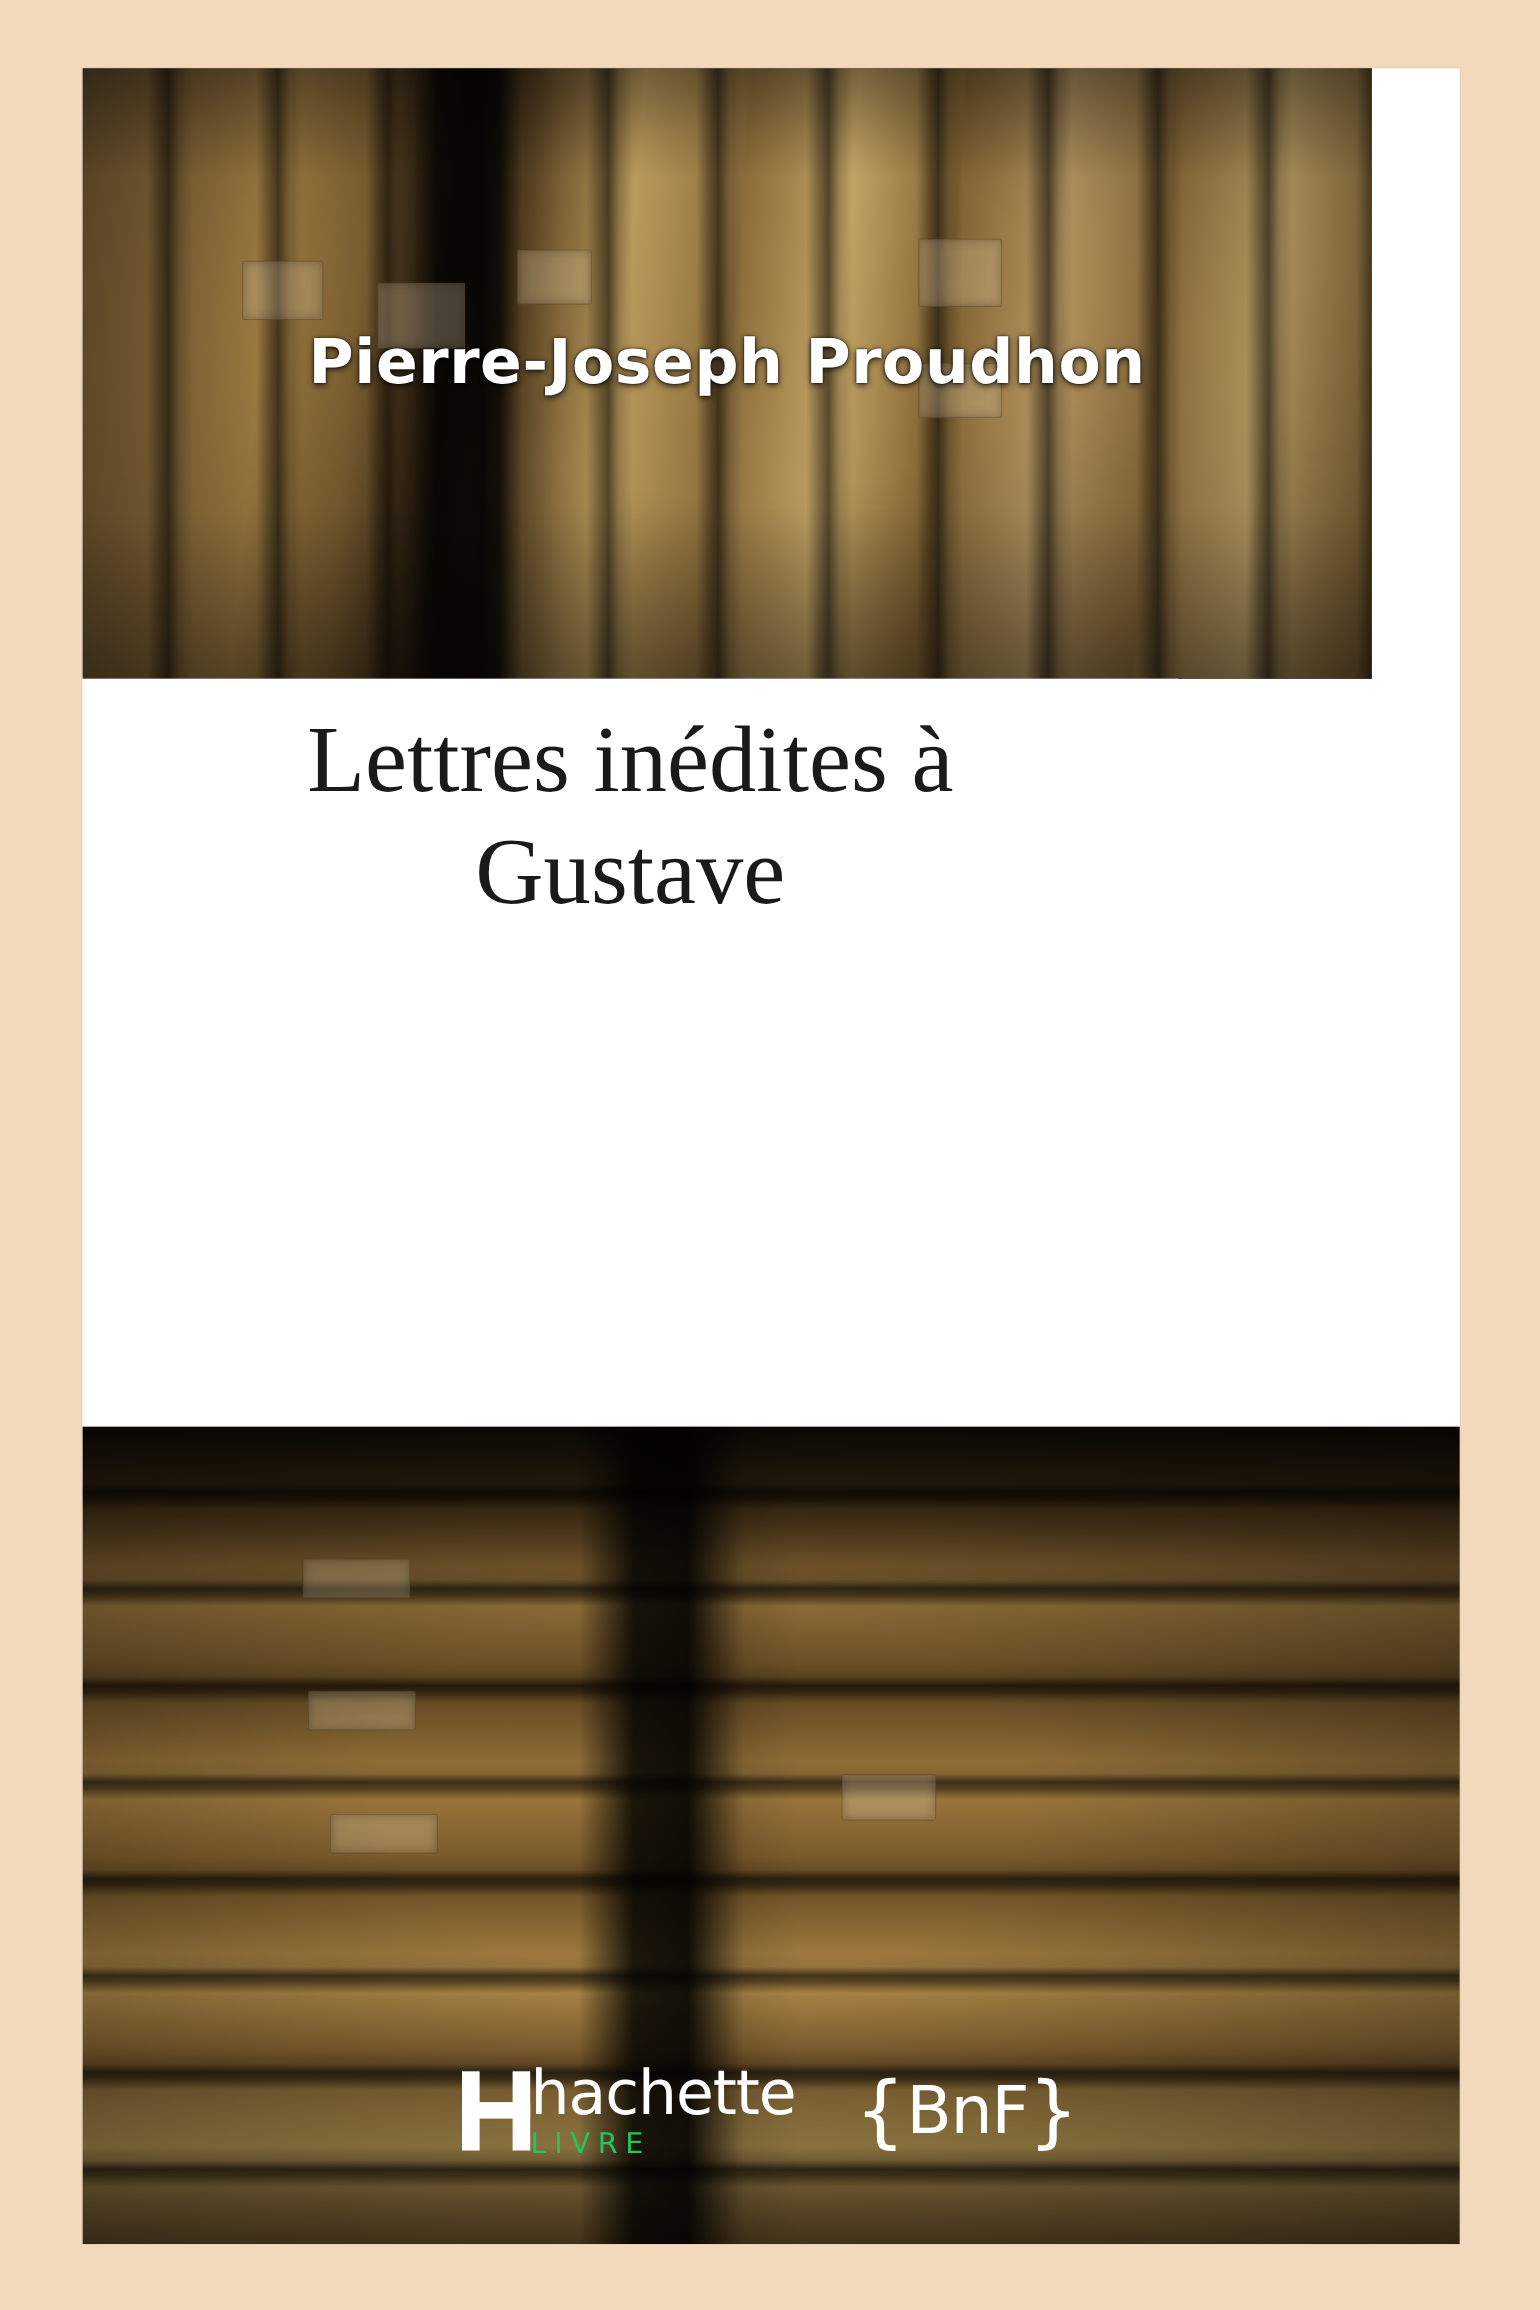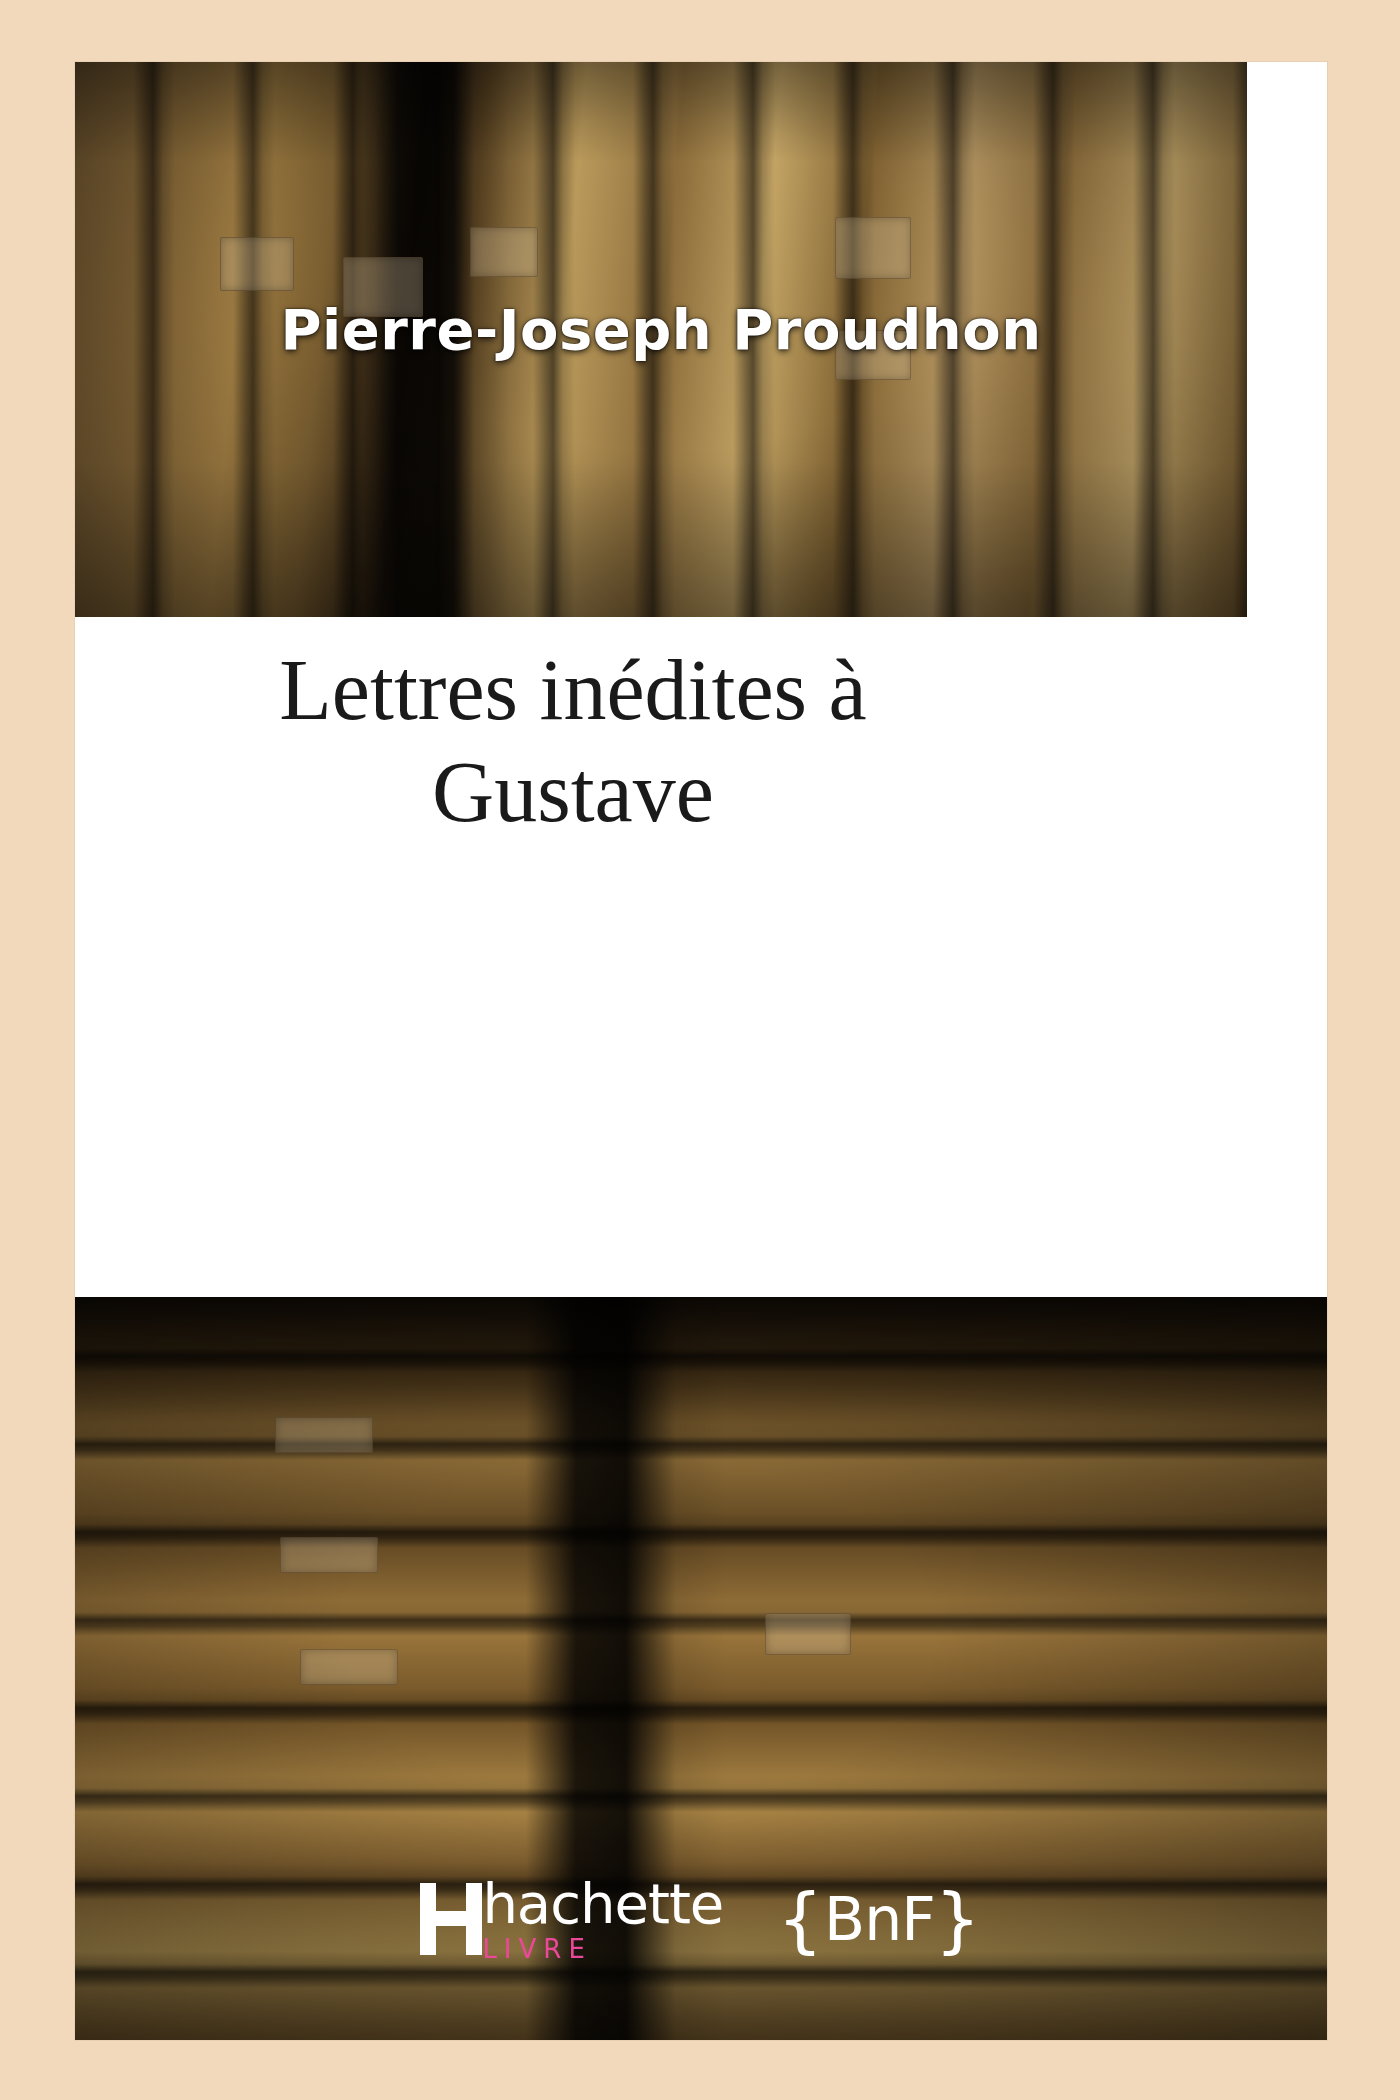--- a/index.html
+++ b/index.html
@@ -196,21 +196,21 @@
   }
   .hachette .w1 {
     font-family: "DejaVu Sans", sans-serif;
     font-size: 56px;
     color: #ffffff;
     letter-spacing: -1px;
   }
   .hachette .w2 {
     font-family: "DejaVu Sans", sans-serif;
     font-size: 26px;
-    color: #ec4899;
+    color: #22c55e;
     letter-spacing: 7px;
     margin-top: 4px;
   }
   .bnf {
     display: flex;
     align-items: center;
     font-family: "DejaVu Sans", sans-serif;
     font-size: 60px;
     color: #ffffff;
     letter-spacing: -1px;

